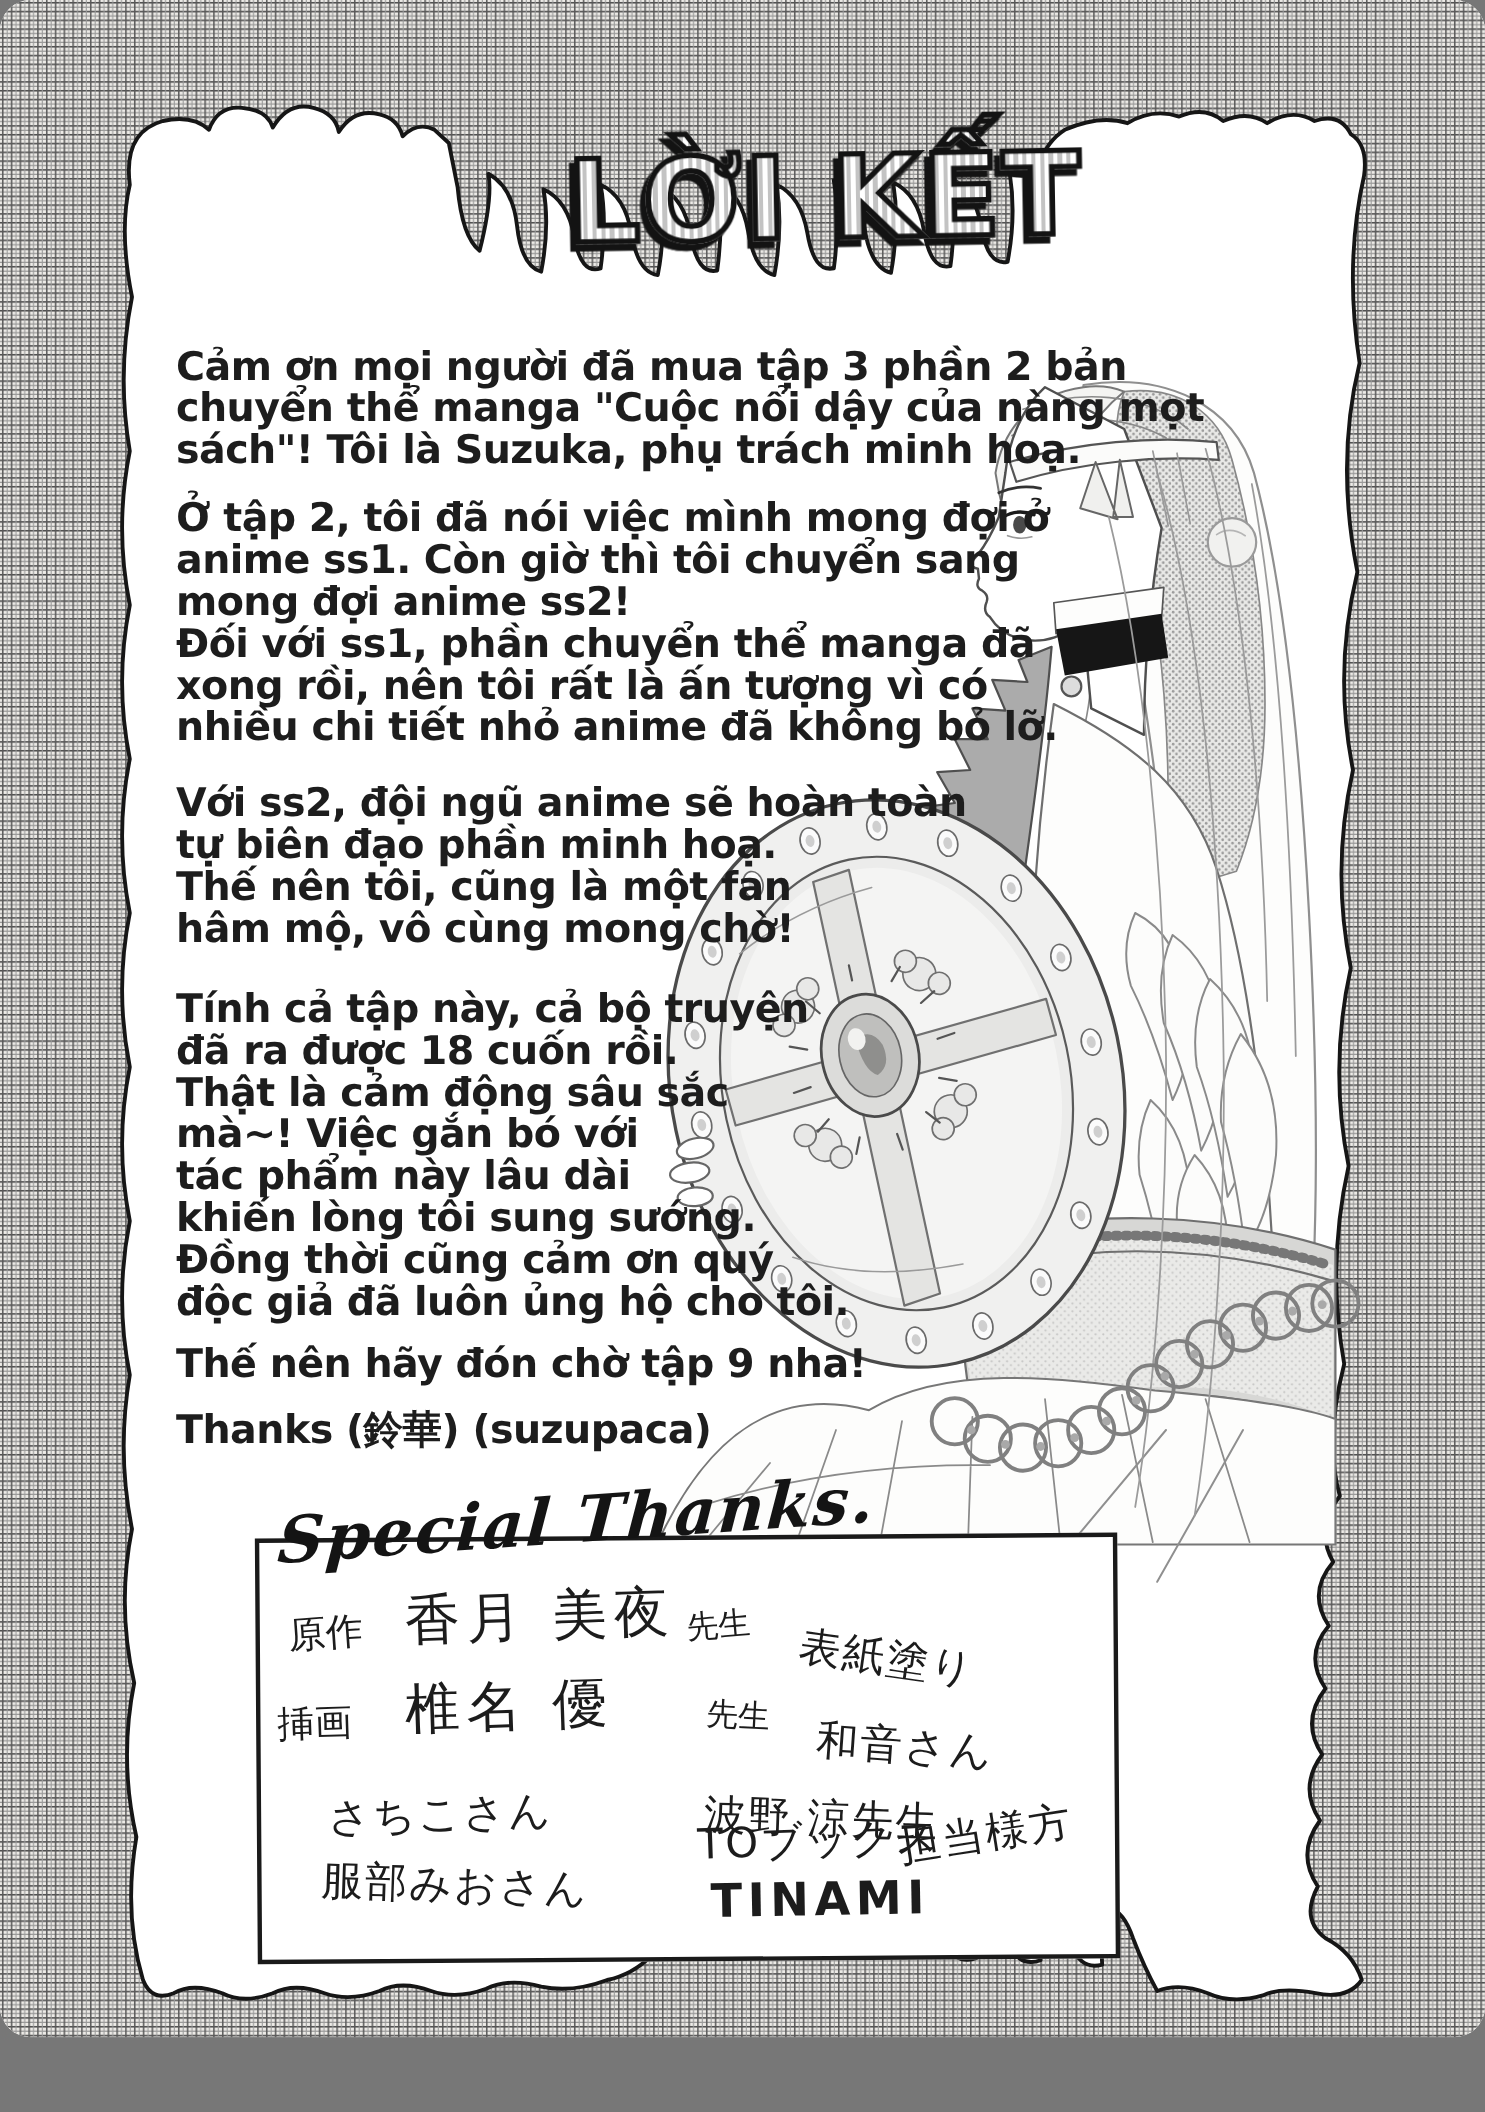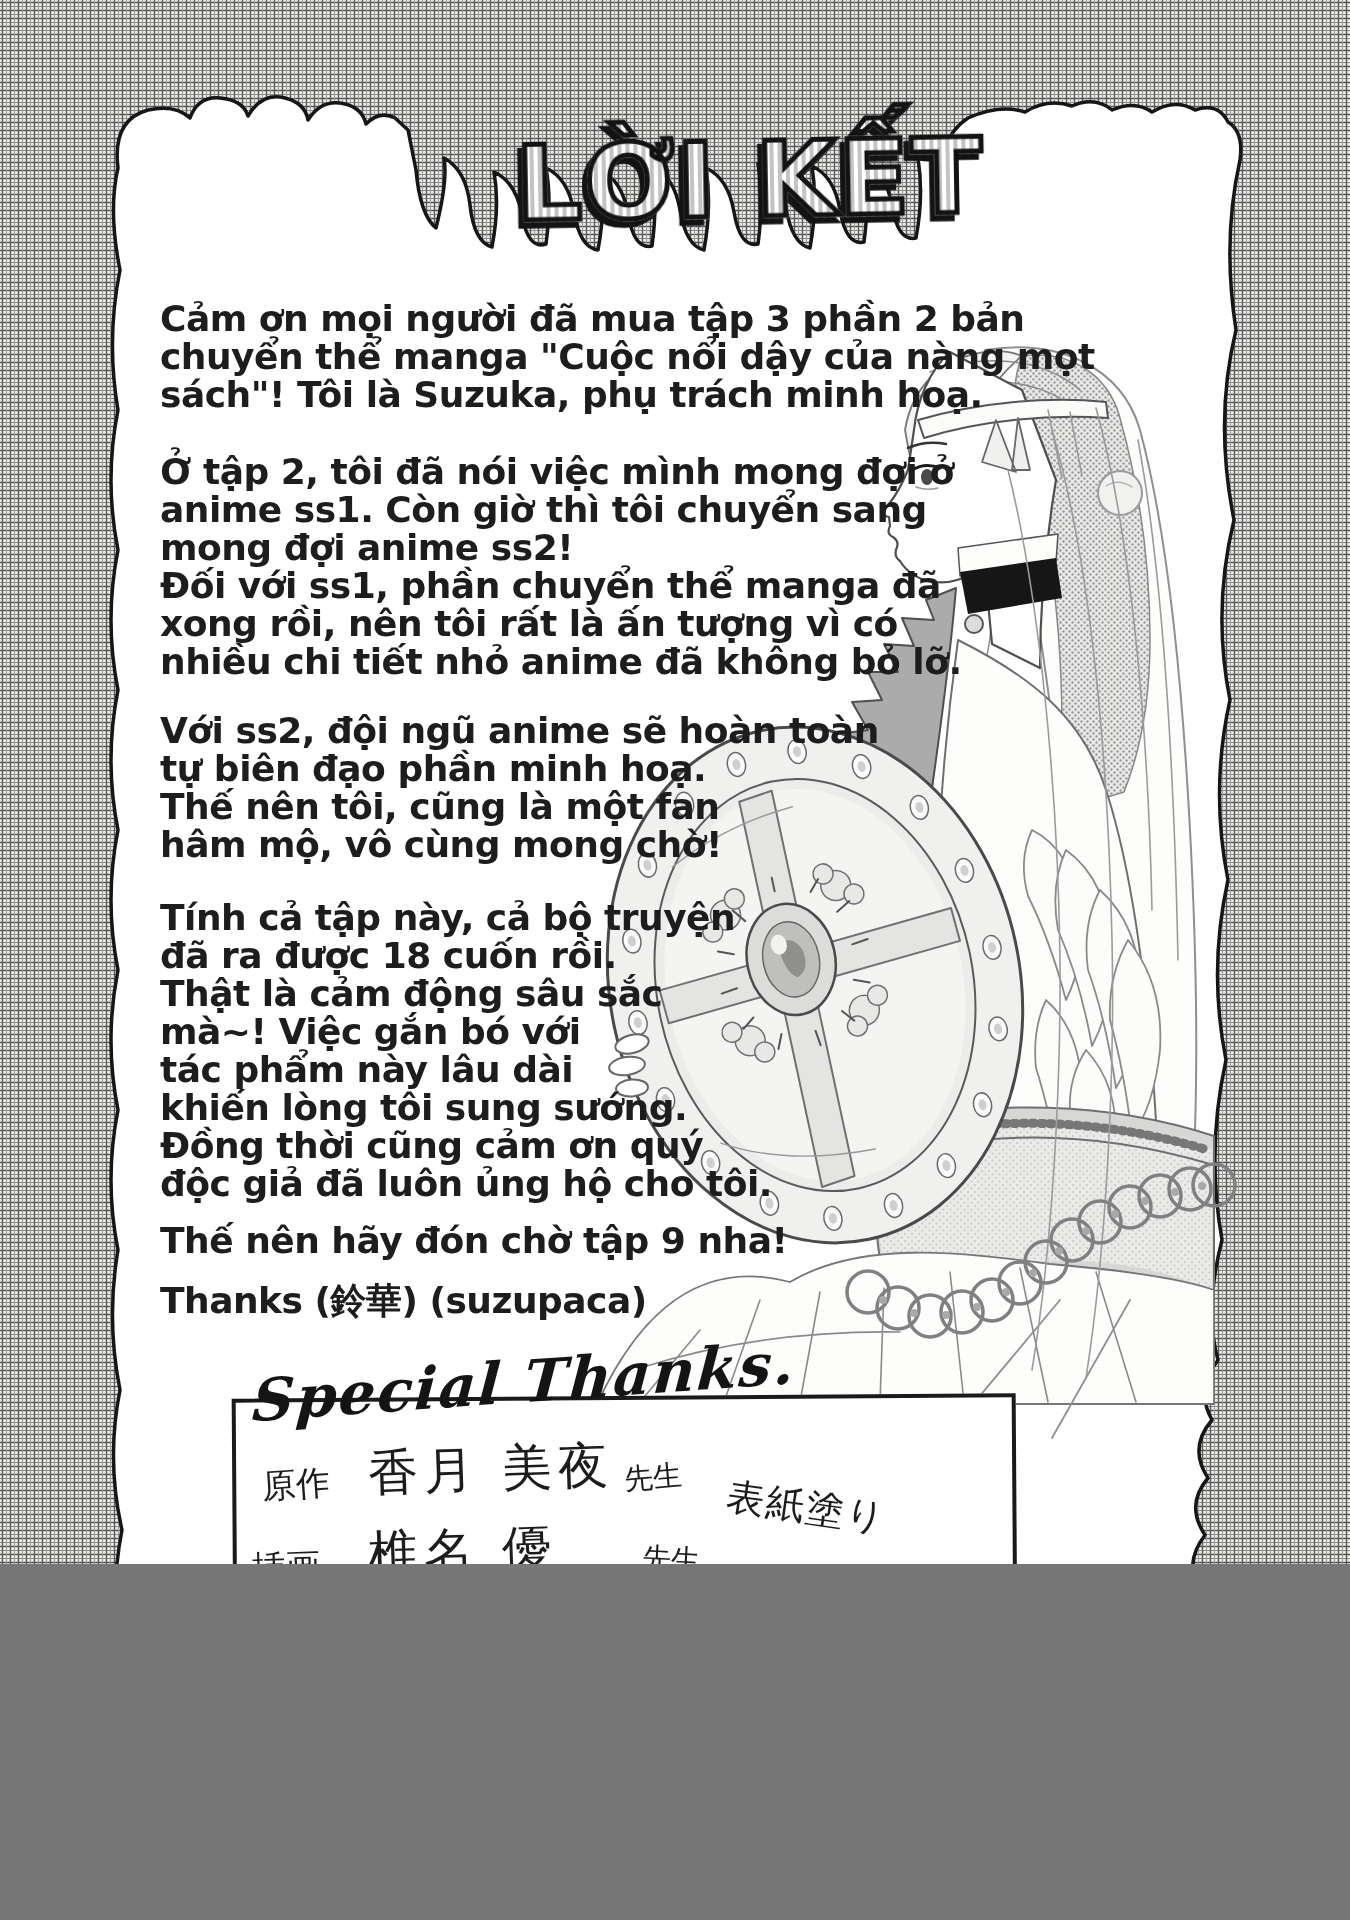--- a/index.html
+++ b/index.html
@@ -1,18 +1,18 @@
 <!DOCTYPE html>
 <html><head>
 <meta charset="utf-8">
 <style>
   html,body{margin:0;padding:0;background:#777;}
   .page{
-    position:relative;width:1350px;height:1564px;overflow:hidden;
-    font-family:"DejaVu Sans",sans-serif;background:#fff;
+    position:relative;width:1350px;height:1852px;overflow:hidden;
+    font-family:"DejaVu Sans",sans-serif;background:#fff;border-radius:28px;
   }
   .page svg.art{position:absolute;left:0;top:0;}
   .vi-text{
     position:absolute;left:160px;white-space:pre-line;
     font-weight:700;font-size:36px;line-height:38px;color:#1d1d1d;
     letter-spacing:-0.5px;
   }
   .page-title{
     position:absolute;left:430px;top:118px;width:640px;text-align:center;
     font-size:104px;font-weight:800;letter-spacing:2px;line-height:1.2;
@@ -313,21 +313,21 @@
   </g>
 
   <g stroke="#1c1c1c" stroke-linecap="round">
     <path d="M700,1468 L646,1610" stroke-width="4" fill="none"></path>
     <path d="M664,1428 L746,1421" stroke-width="3.5" fill="none"></path>
   </g>
 </svg>
 
   <div class="page-title">LỜI KẾT</div>
 
-  <div class="vi-text" style="top:300px;">Cảm ơn mọi người đã mua tập 3 phần 2 bản
+  <div class="vi-text" style="top:315px;">Cảm ơn mọi người đã mua tập 3 phần 2 bản
 chuyển thể manga "Cuộc nổi dậy của nàng mọt
 sách"! Tôi là Suzuka, phụ trách minh hoạ.</div>
   <div class="vi-text" style="top:453px;">Ở tập 2, tôi đã nói việc mình mong đợi ở
 anime ss1. Còn giờ thì tôi chuyển sang
 mong đợi anime ss2!
 Đối với ss1, phần chuyển thể manga đã
 xong rồi, nên tôi rất là ấn tượng vì có
 nhiều chi tiết nhỏ anime đã không bỏ lỡ.</div>
   <div class="vi-text" style="top:712px;">Với ss2, đội ngũ anime sẽ hoàn toàn
 tự biên đạo phần minh hoạ.

